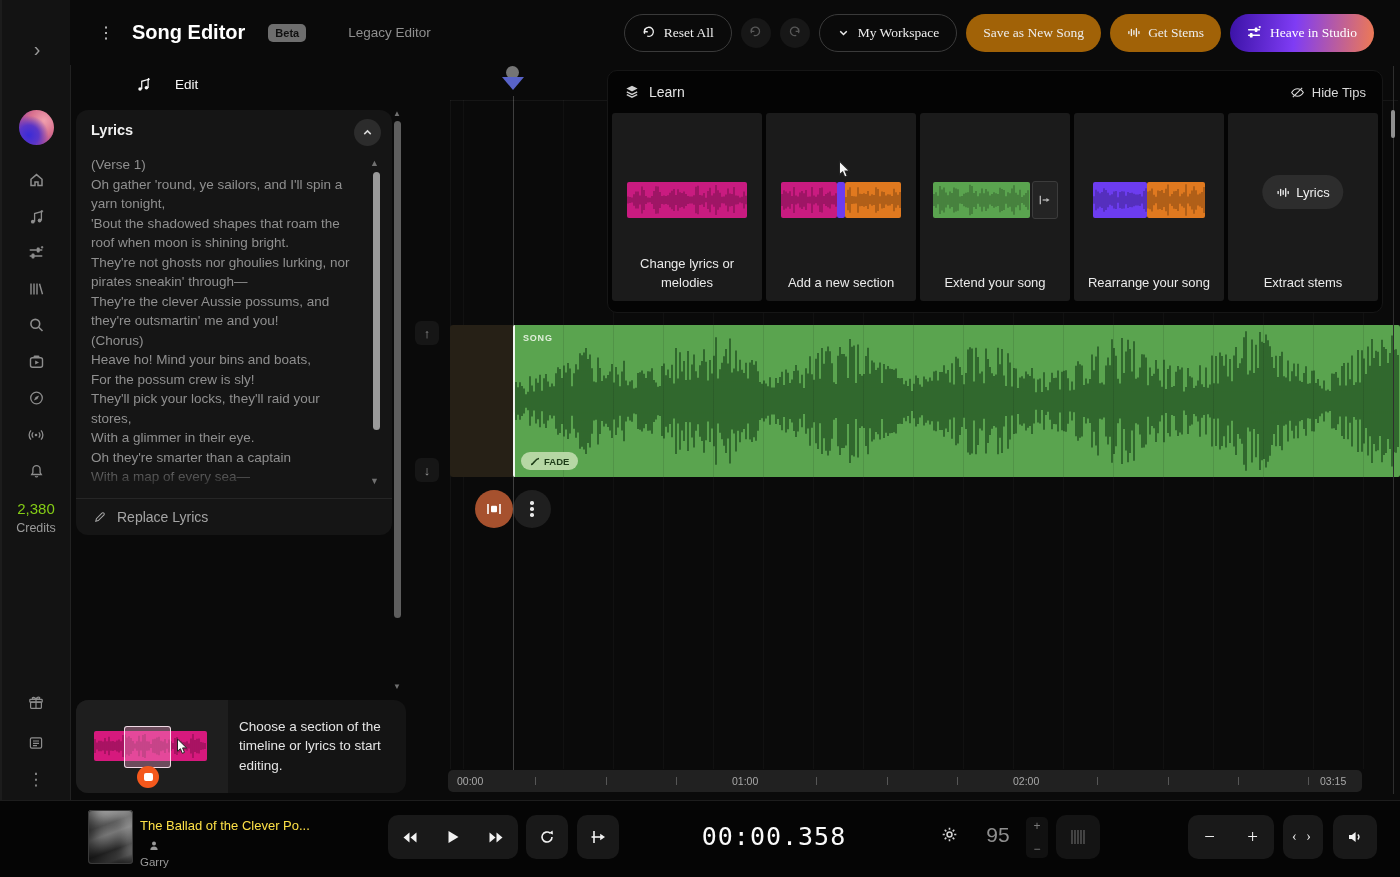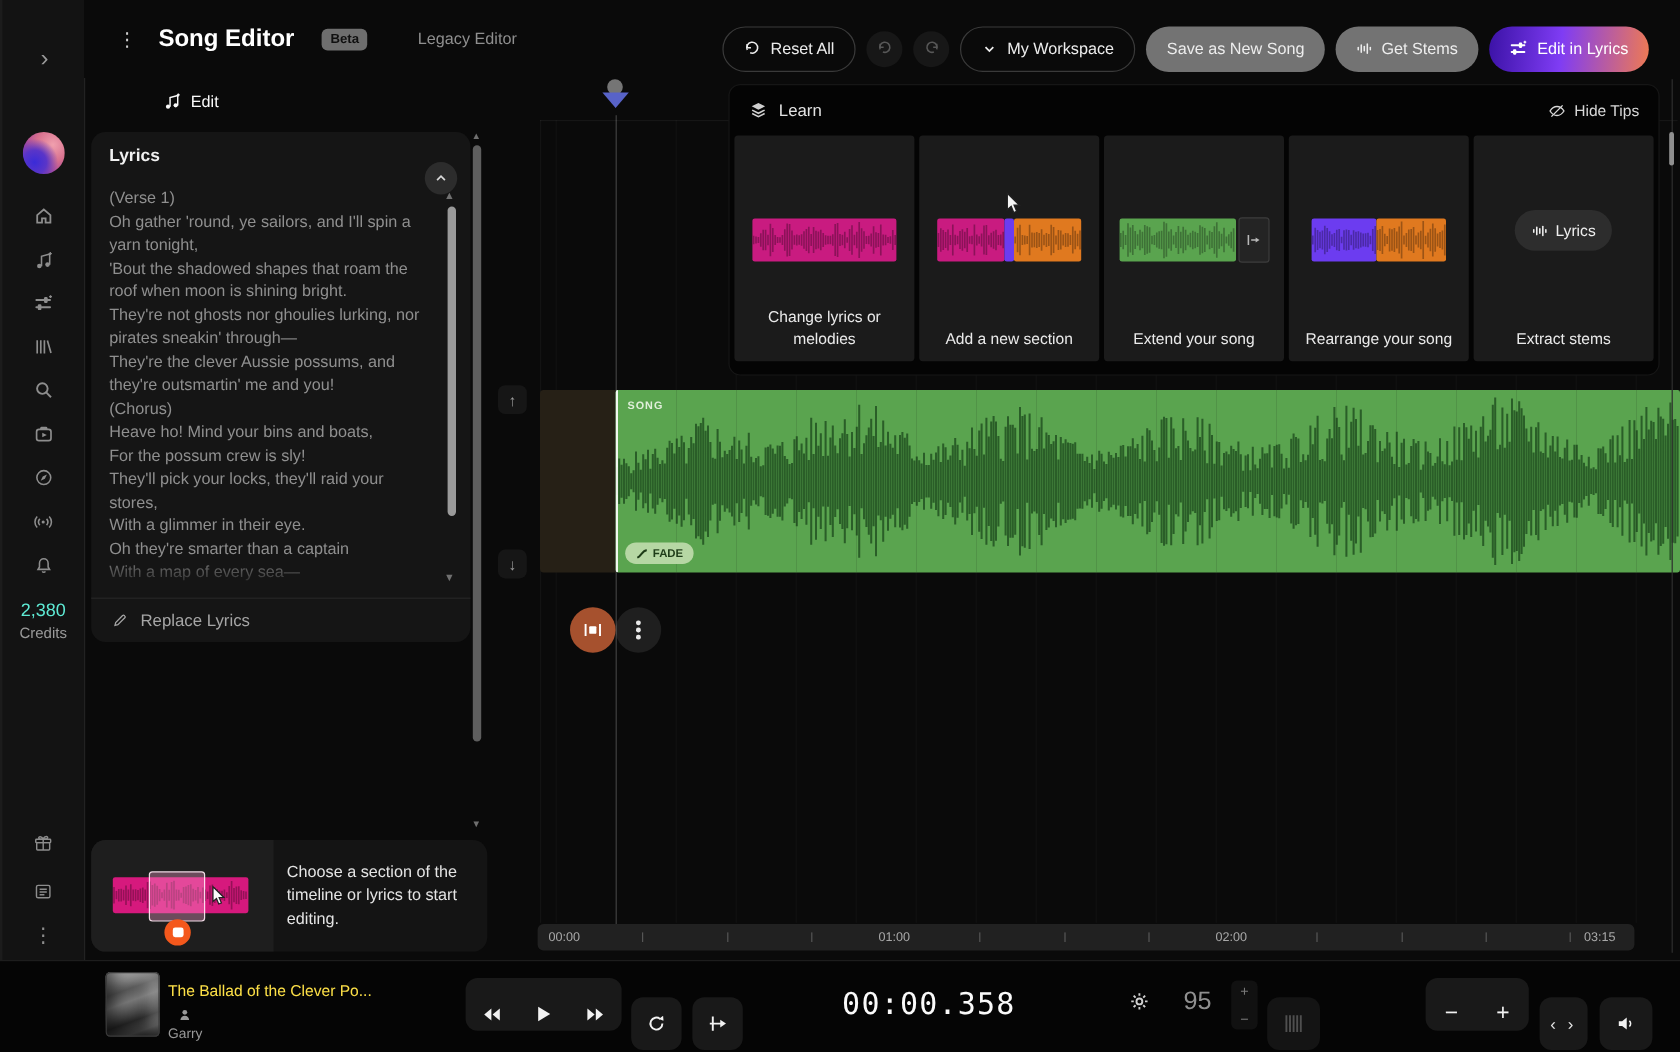--- a/index.html
+++ b/index.html
@@ -1,49 +1,49 @@
 <!DOCTYPE html>
 <html style="--grad1: #3b12a6; --grad2: #7f3cf4; --grad3: #ee7a53; --green: #5aa44f; --green-dark: #2a5e28; --magenta: #c91b80; --purple: #6c3cf0; --orange: #e0791f; --fade-chip: #b6d7a4; --orange-btn: #a6512e; --tip-pink: #d6197d; --tip-orange: #f4581c; --playhead: #5863c8;"><head>
 <meta charset="utf-8">
 <style>
   html,body{margin:0;padding:0;background:#000;}
   .app{position:relative;width:1400px;height:877px;background:#0a0a0a;overflow:hidden;
        font-family:"Liberation Sans",sans-serif;color:#fff;}
   svg{display:block;}
-  button{font-family:Liberation Sans, sans-serif;cursor:pointer;margin-top:16px;}
+  button{font-family:Liberation Serif, serif;cursor:pointer;}
 
   
   .rail{position:absolute;left:0;top:0;width:68px;height:877px;background:#131313;border-right:1px solid #222;border-left:2px solid #1c1c1c;}
   .rail-expand{position:absolute;left:24px;top:36px;width:22px;height:26px;color:#9a9a9a;font-size:20px;display:flex;align-items:center;justify-content:center;cursor:pointer;}
   .avatar{position:absolute;left:17px;top:110px;width:35px;height:35px;border-radius:50%;cursor:pointer;
     background:radial-gradient(circle at 28% 72%,#3a2bd8 0%,#5a35c8 28%,transparent 55%),
                radial-gradient(circle at 72% 30%,#f0a0ae 0%,#d8708e 40%,#a8489a 70%,#7a3ad0 100%);}
   .ricon{position:absolute;left:20px;width:28px;height:28px;display:flex;align-items:center;justify-content:center;color:#8d8d8d;cursor:pointer;}
   .ricon.dots{font-size:17px;letter-spacing:0;}
   .credits{position:absolute;left:0;top:500px;width:68px;text-align:center;cursor:pointer;}
-  .credits-value{font-size:15px;color:#5eead4;}
+  .credits-value{font-size:15px;color:#84cc16;}
   .credits-label{font-size:12.5px;color:#9a9a9a;margin-top:4px;}
 
   
   .header{position:absolute;left:70px;top:0;width:1330px;height:65px;background:#0a0a0a;display:flex;align-items:center;}
   .hmenu{margin-left:28px;font-size:16px;color:#cfcfcf;cursor:pointer;}
   .htitle{margin:0 0 0 18px;font-size:20px;font-weight:600;color:#fff;}
   .beta{margin-left:23px;background:#6e6e6e;color:#101010;font-size:11px;font-weight:700;padding:3px 7px;border-radius:5px;}
   .legacy{margin-left:42px;font-size:13.5px;color:#8f8f8f;cursor:pointer;}
   .hbtns{margin-left:auto;margin-right:26px;display:flex;align-items:center;gap:9px;}
   .pill{display:flex;align-items:center;gap:8px;height:38px;border-radius:19px;padding:0 17px;
         font-size:13.5px;font-weight:500;color:#ededed;background:transparent;border:none;white-space:nowrap;}
   .pill.outline{border:1px solid #3a3a3a;}
-  .pill.dark{background:#737373;}
+  .pill.dark{background:#a16207;}
   .pill.grad{background:linear-gradient(95deg,var(--grad1,#3b12a6) 0%,var(--grad2,#7f3cf4) 45%,var(--grad3,#ee7a53) 100%);color:#fff;}
   .circ{width:30px;height:30px;border-radius:50%;background:#171717;border:none;display:flex;align-items:center;justify-content:center;color:#575757;}
   .ic{display:flex;align-items:center;justify-content:center;}
 
   
-  .tab{position:absolute;display:flex;align-items:center;gap:8px;font-size:13.5px;font-weight:500;color:#fafafa;cursor:pointer;}
+  .tab{position:absolute;display:flex;align-items:center;gap:24px;font-size:13.5px;font-weight:500;color:#fafafa;cursor:pointer;}
   .tab.plain{left:136px;top:73px;height:22px;}
   .tab.boxed{left:240px;top:64px;width:167px;height:37px;background:#151515;border:1px solid #2a2a2a;border-radius:10px;justify-content:center;}
   .card{position:absolute;background:#151515;border-radius:12px;}
   .card-title{position:absolute;left:15px;top:12px;font-size:14.5px;font-weight:600;color:#f0f0f0;}
   .circ.sm{position:absolute;right:11px;top:9px;width:27px;height:27px;background:#2c2c2c;color:#d8d8d8;}
   .lyrics{left:76px;top:110px;width:316px;height:425px;}
   .lyrics-text{position:absolute;left:15px;top:45px;width:266px;height:334px;overflow:hidden;
     font-size:13.5px;line-height:19.5px;color:#8f8f8f;white-space:pre-line;cursor:text;}
   .lyrics-fade{position:absolute;left:15px;top:352px;width:266px;height:28px;
     background:linear-gradient(to bottom,rgba(21,21,21,0) 0%,rgba(21,21,21,.95) 100%);pointer-events:none;}
@@ -287,21 +287,21 @@
             <svg width="15" height="15" viewBox="0 0 16 16">
               <g fill="currentColor">
                 <rect x="1" y="4.2" width="13" height="1.6" rx=".8"></rect>
                 <rect x="8.2" y="2.6" width="3" height="4.8" rx="1"></rect>
                 <rect x="1" y="10.2" width="13" height="1.6" rx=".8"></rect>
                 <rect x="3" y="8.6" width="3" height="4.8" rx="1"></rect>
               </g>
               <path d="M13.6 1v2.4M12.4 2.2h2.4" stroke="currentColor" stroke-width="1.1"></path>
             </svg>
           </span>
-        <span>Edit in Lyrics</span>
+        <span>Heave in Studio</span>
       </button>
     </div>
   </header>
 
   <section style="position:absolute;inset:0;">
     <div class="tab plain">
       <span class="ic">
           <svg width="15" height="15" viewBox="0 0 16 16">
             <circle cx="4.3" cy="12.7" r="1.9" fill="currentColor"></circle>
             <circle cx="11.1" cy="11.5" r="1.9" fill="currentColor"></circle>

